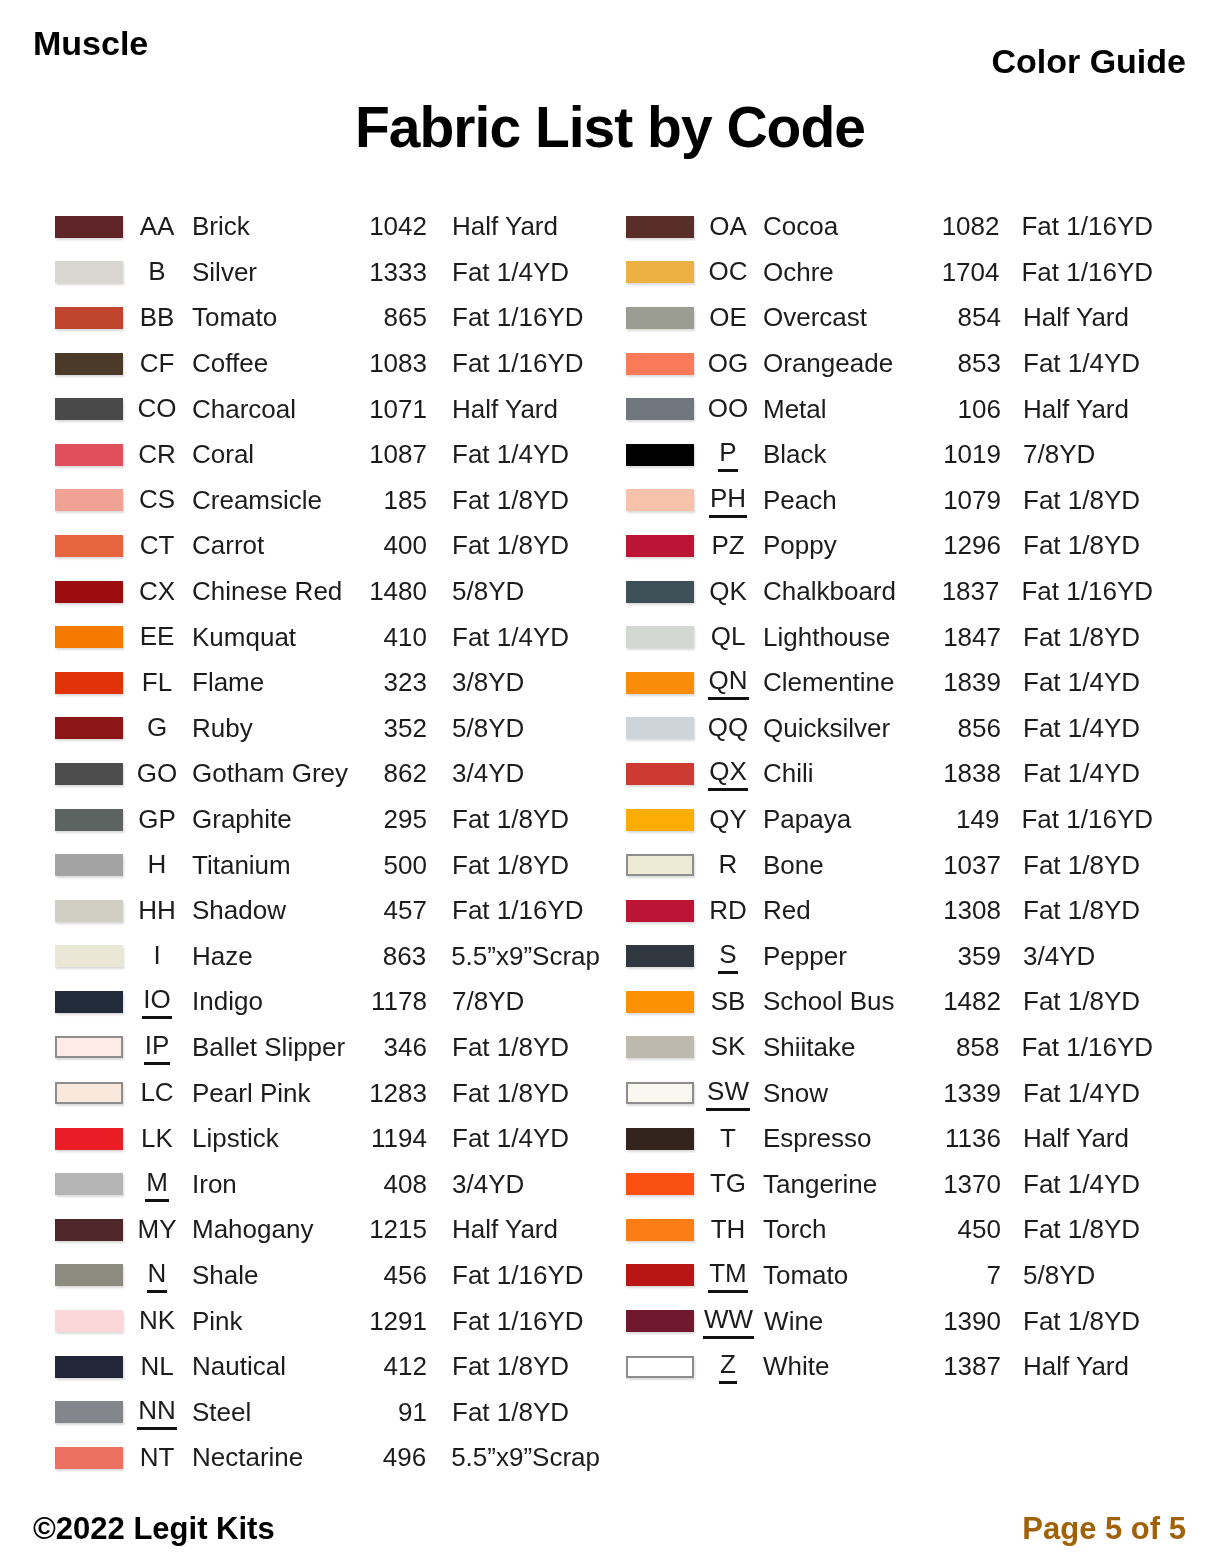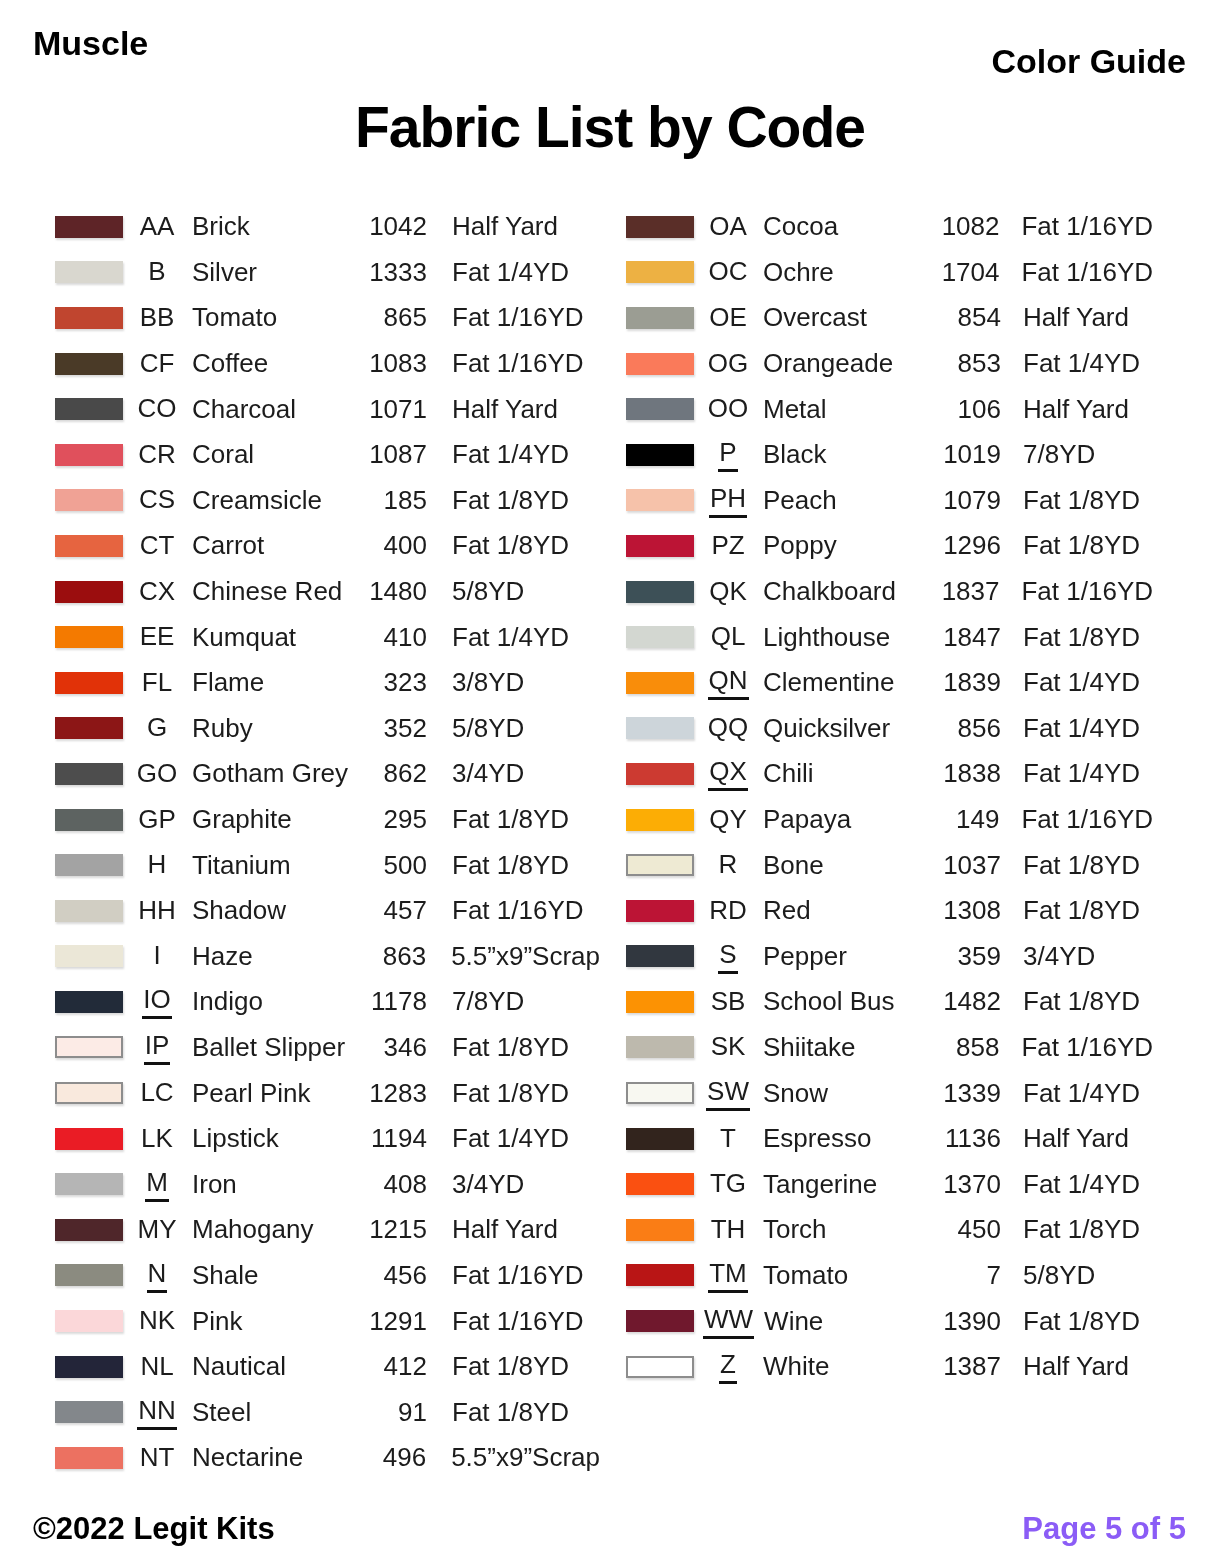--- a/index.html
+++ b/index.html
@@ -57,21 +57,21 @@
   .name-cell { flex: 1 1 auto; text-align: left; white-space: nowrap; overflow: hidden; }
   .num-cell { flex: 0 0 70px; text-align: right; white-space: nowrap; }
   .yard-cell-0 { flex: 0 0 173px; padding-left: 25px; text-align: left; white-space: nowrap; }
   .yard-cell-1 { flex: 0 0 152px; padding-left: 22px; text-align: left; white-space: nowrap; }
   .ftr-left {
     position: absolute; left: 33px; bottom: 20px;
     font-size: 31px; font-weight: bold; color: #000; margin-top: 42px;
   }
   .ftr-right {
     position: absolute; right: 34px; bottom: 20px;
-    font-size: 31px; font-weight: bold; color: #8b5cf6;
+    font-size: 31px; font-weight: bold; color: #a16207;
   }
 </style>
 </head>
 <body>
 
 <div class="hdr-left">Muscle</div>
 <div class="hdr-right">Color Guide</div>
 
 <h1 class="page-title">Fabric List by Code</h1>
 

